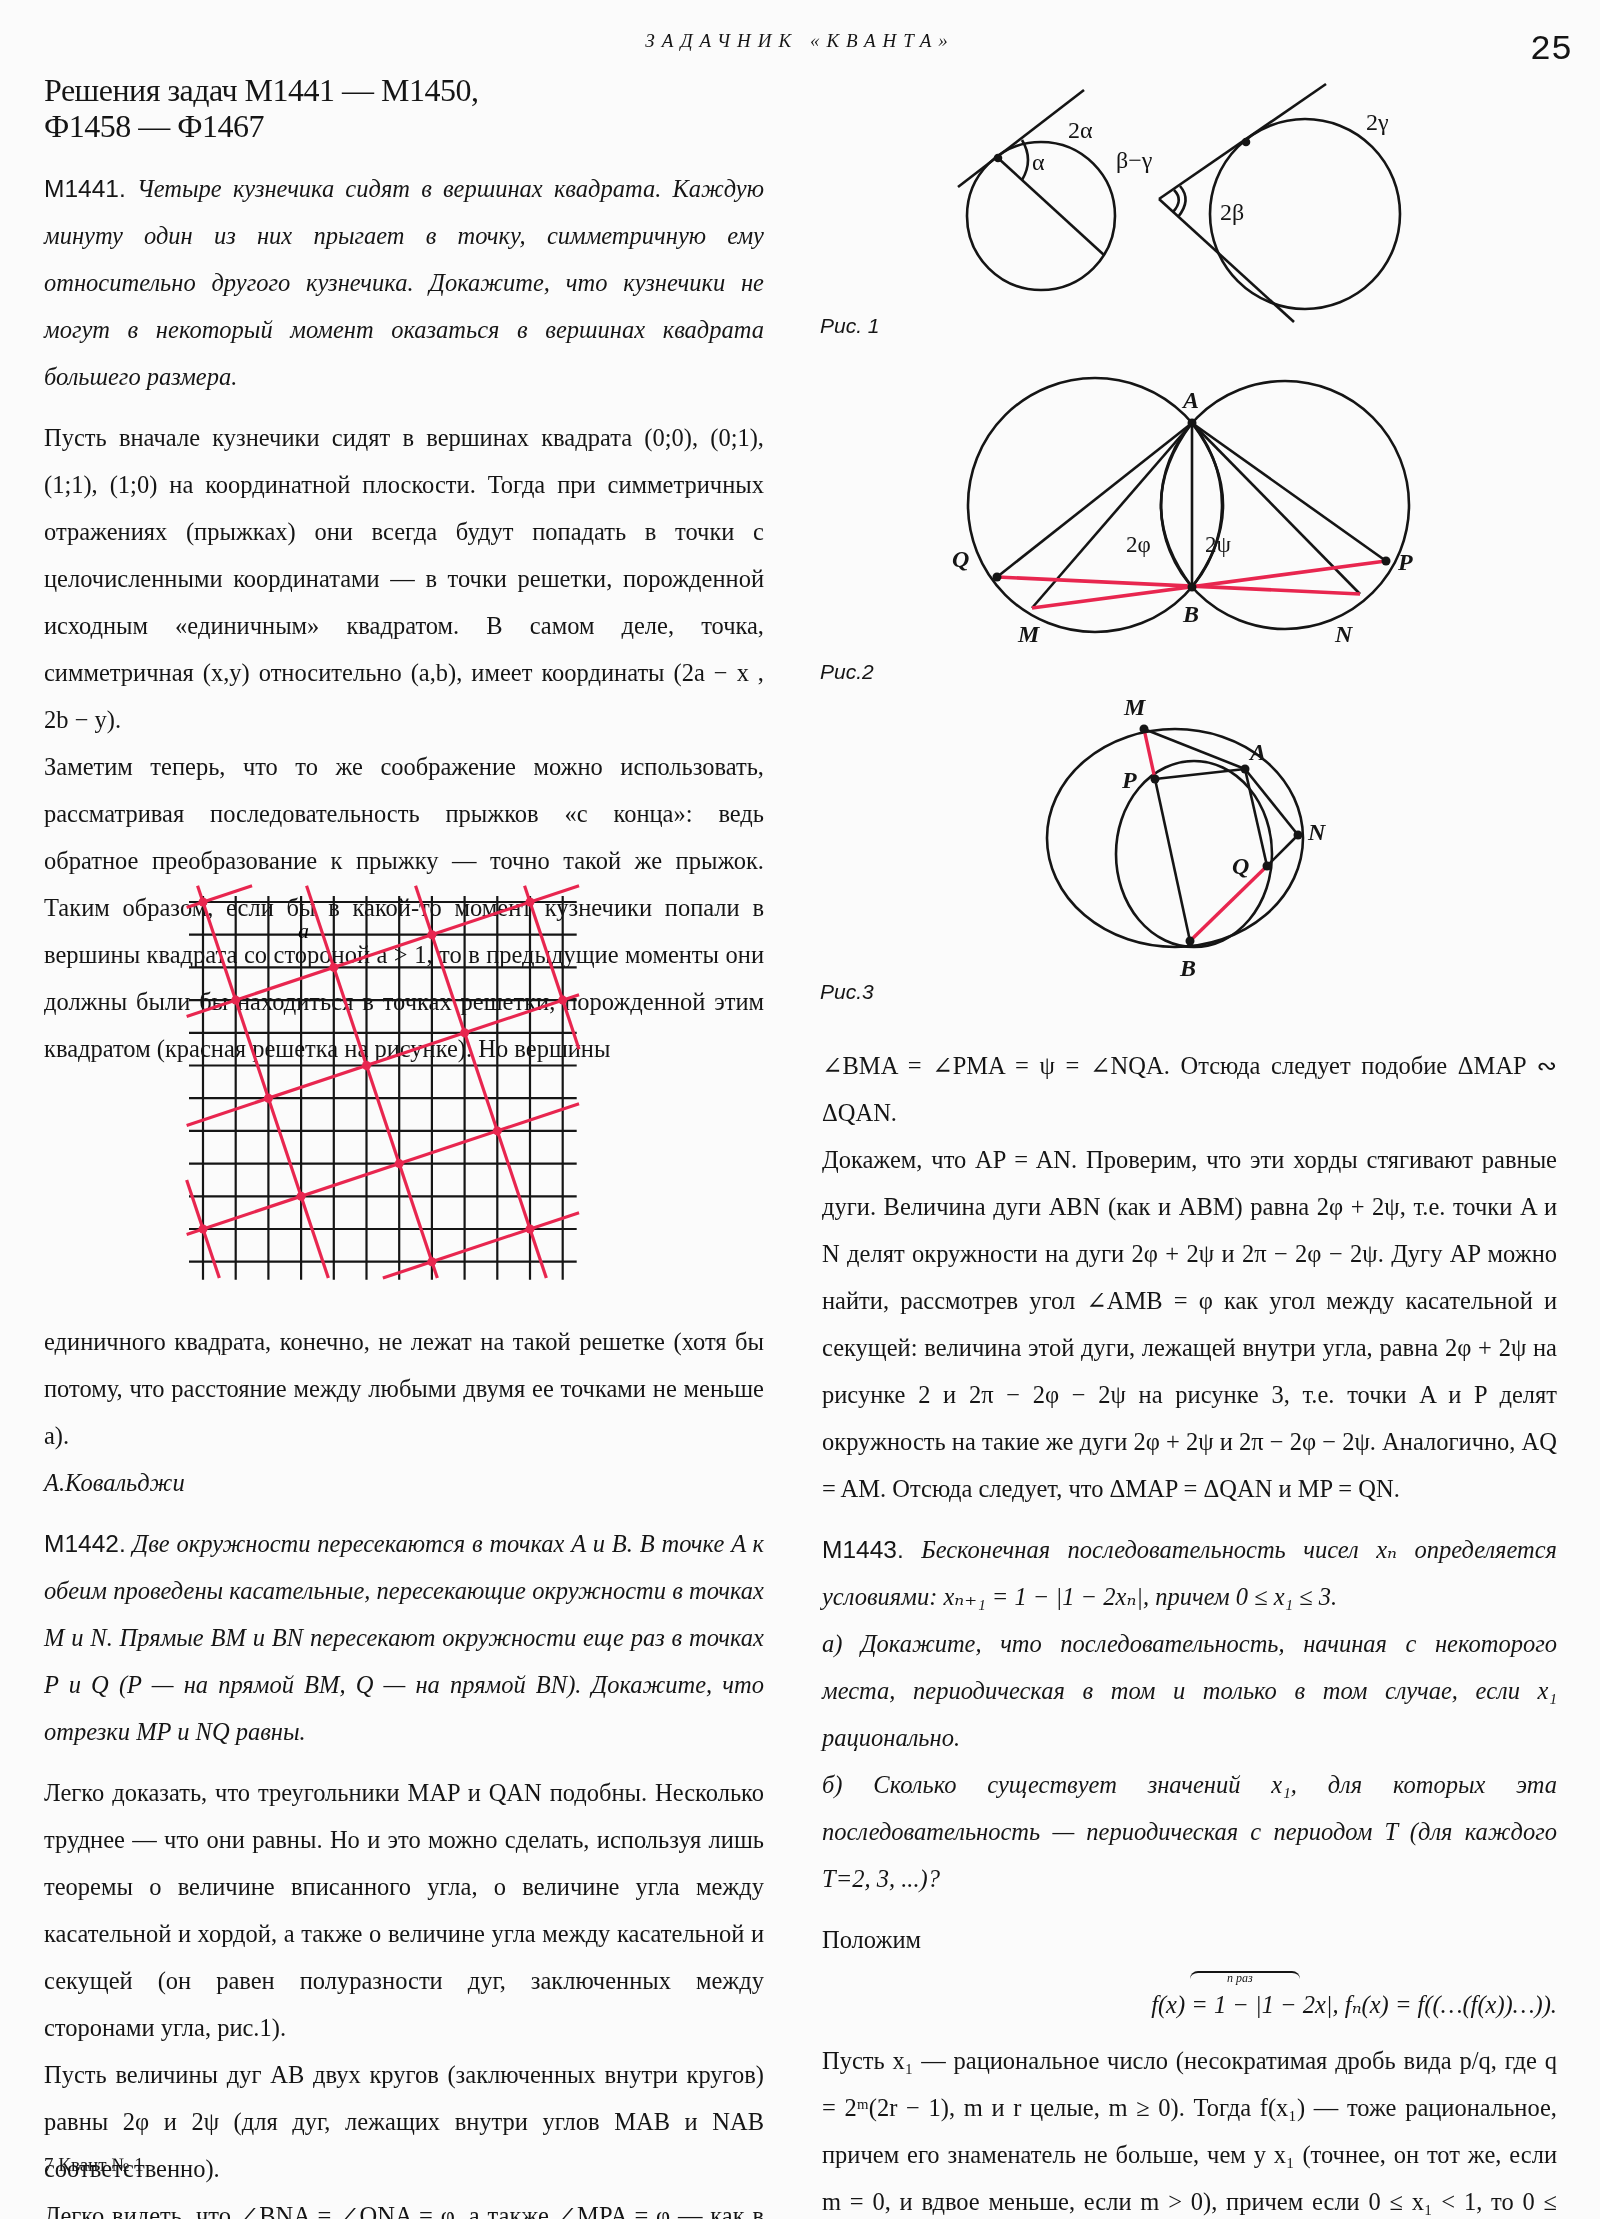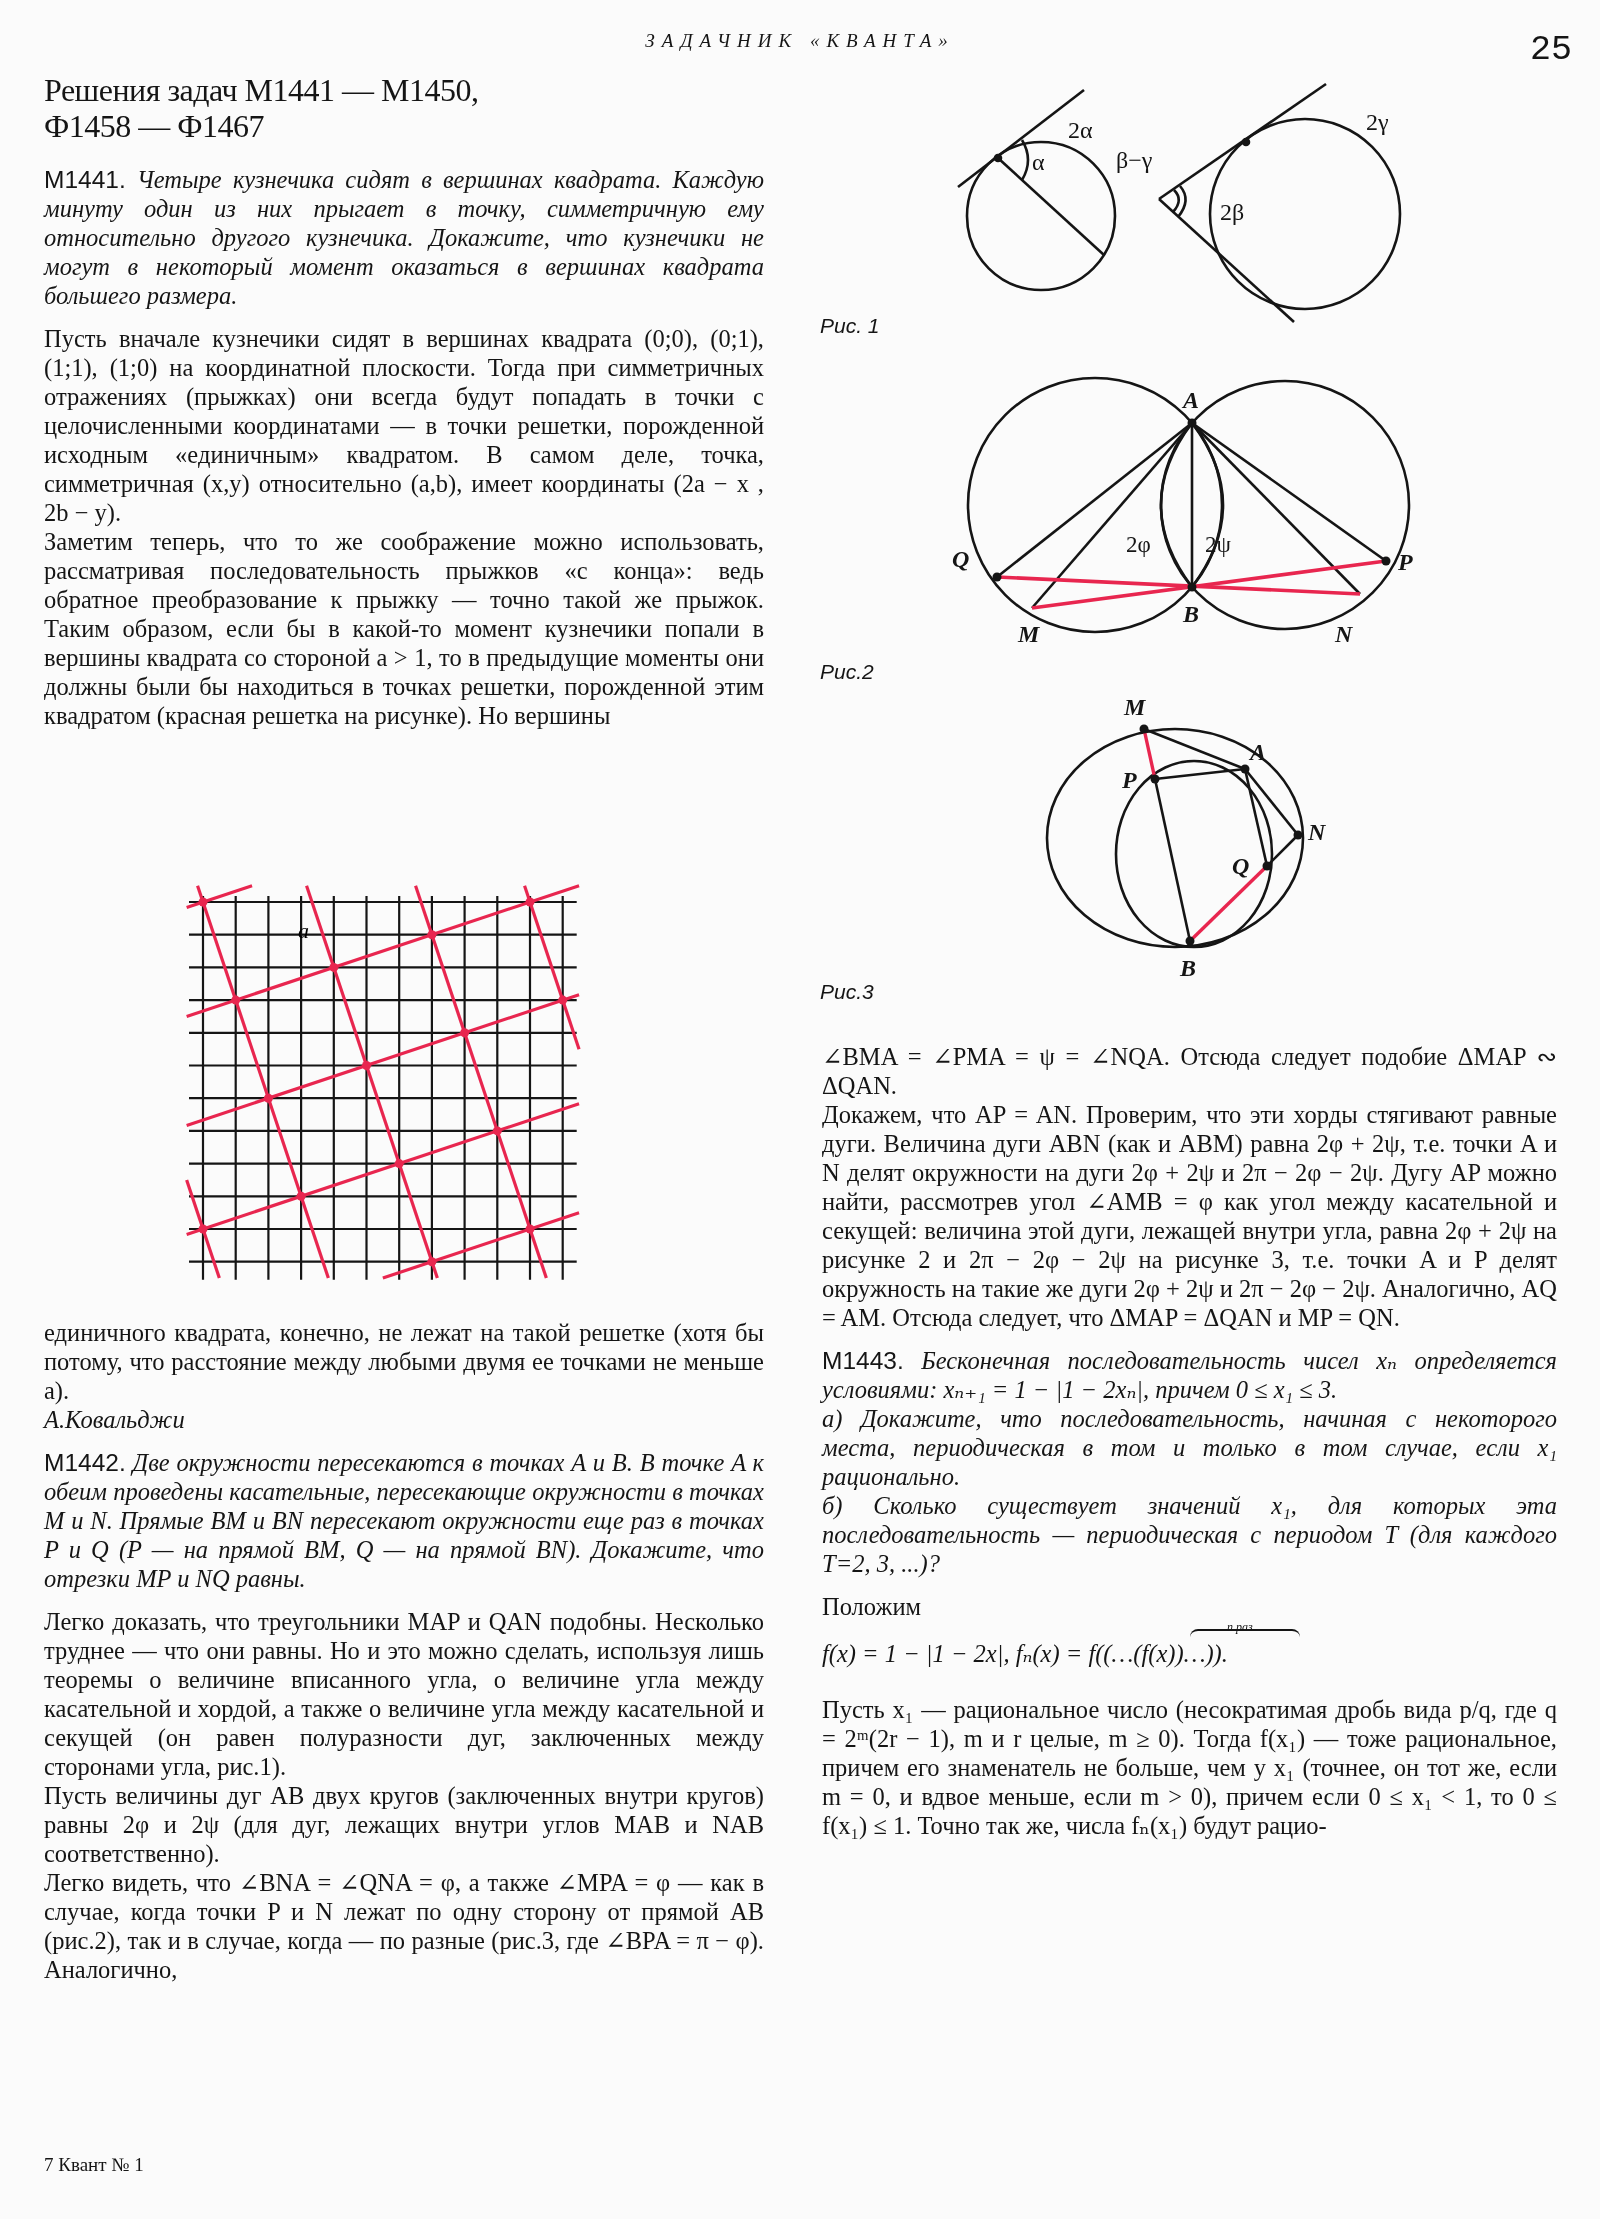--- a/index.html
+++ b/index.html
@@ -2,29 +2,29 @@
 <html><head>
 <meta charset="utf-8">
 <style>
   html,body{margin:0;padding:0;background:#fbfbfb;}
   body{width:1600px;height:2219px;position:relative;overflow:hidden;color:#151515;
        font-family:"Liberation Serif","DejaVu Serif",serif;}
   .abs{position:absolute;}
   .hdr{top:30px;left:600px;width:400px;text-align:center;font-size:19px;letter-spacing:7px;font-style:italic;}
   .pnum{top:30px;left:1530px;font-size:35px;font-family:Liberation Mono, monospace;}
   .title{left:44px;top:72px;font-family:Liberation Serif, serif;font-size:32px;line-height:36px;letter-spacing:-0.5px;}
-  .col{position:absolute;font-size:24.5px;line-height:29px;}
+  .col{position:absolute;font-size:24.5px;line-height:47px;}
   .col p{margin:0;}
   .col .gap{height:14px;}
   .prob{font-style:italic;}
   .pid{font-family:"Liberation Sans",sans-serif;font-style:normal;}
   .author{font-style:italic;}
   .i{font-style:italic;}
   .cap{font-family:"Liberation Sans",sans-serif;font-style:italic;font-size:21px;}
-  .formula{text-align:left;}
+  .formula{text-align:right;}
   .footer{left:44px;top:2154px;font-size:19px;}
   svg text{font-family:"Liberation Serif",serif;}
 </style>
 </head>
 <body>
 
 <div class="abs hdr">ЗАДАЧНИК «КВАНТА»</div>
 <div class="abs pnum">25</div>
 
 <div class="abs title">

